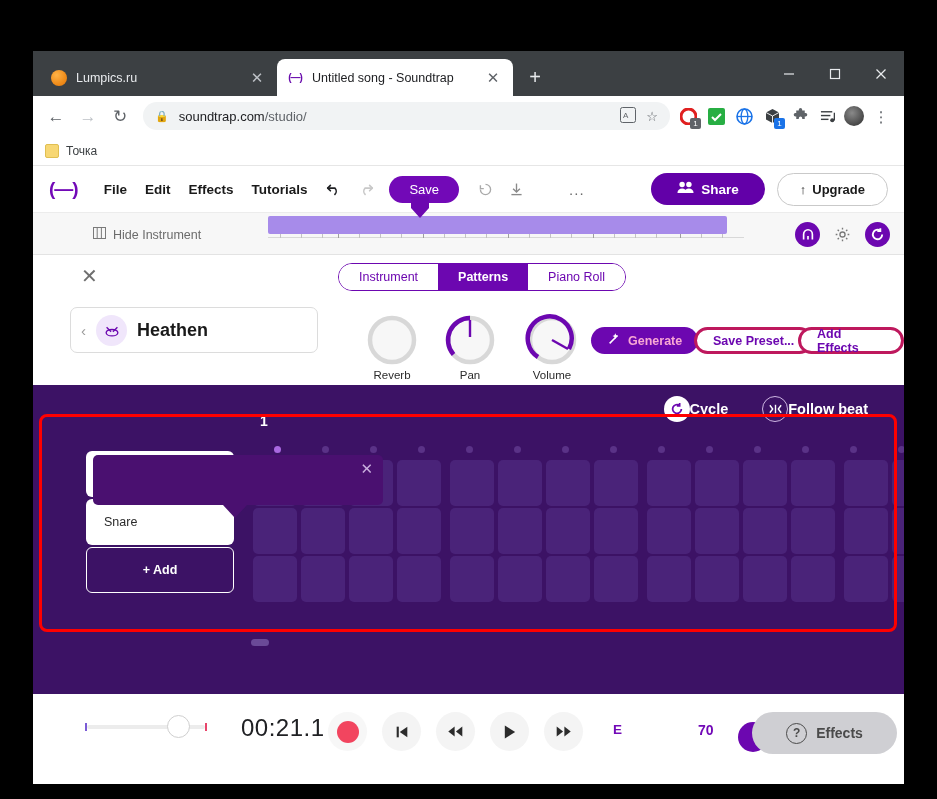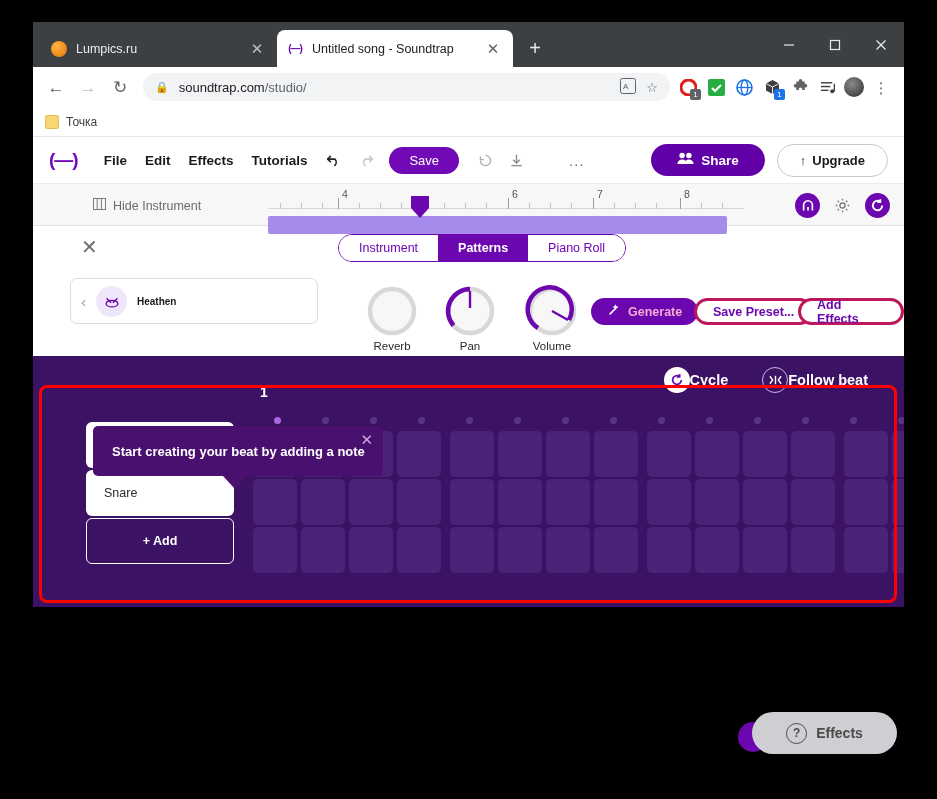--- a/index.html
+++ b/index.html
@@ -6,22 +6,22 @@
   html, body {
     width: 937px; height: 799px;
     background: #000;
     font-family: "Liberation Sans", sans-serif;
     overflow: hidden;
   }
   .desktop { position: relative; width: 937px; height: 799px; background: #000; }
 
   
   .browser {
-    position: absolute; left: 33px; top: 22px;
-    width: 871px; height: 585px;
+    position: absolute; left: 33px; top: 51px;
+    width: 871px; height: 733px;
     background: #fff; overflow: hidden;
   }
 
   
   .tabstrip {
     height: 45px; background: #3c4043; position: relative;
     display: flex; align-items: flex-end; padding-left: 8px;
   }
   .tab {
     height: 37px; width: 236px; display: flex; align-items: center;
@@ -168,21 +168,21 @@
   .preset-card {
     position: absolute; left: 37px; top: 8px; width: 248px; height: 46px;
     border: 1px solid #dcdcdc; border-radius: 7px; background: #fff;
     display: flex; align-items: center; padding: 0 10px; gap: 10px;
   }
   .preset-arrow { color: #9a9a9a; font-size: 15px; }
   .preset-thumb {
     width: 31px; height: 31px; border-radius: 50%; background: #f0e6fb;
     display: flex; align-items: center; justify-content: center; color: #6c07b0; font-size: 15px;
   }
-  .preset-name { font-size: 10px; color: #1a1a1a; font-weight: bold; }
+  .preset-name { font-size: 18px; color: #1a1a1a; font-weight: bold; }
 
   .knob-wrap { position: absolute; top: 14px; text-align: center; width: 64px; }
   .knob { width: 54px; height: 54px; margin: 0 auto; position: relative; }
   .knob-label { font-size: 11.5px; color: #2b2b2b; margin-top: 2px; }
 
   .ctl-btn {
     position: absolute; top: 28px; height: 27px; border-radius: 14px;
     display: flex; align-items: center; justify-content: center; gap: 7px;
     font-size: 12.5px; font-weight: bold; padding: 0 16px;
   }
@@ -580,21 +580,20 @@
                 <path d="M9.5 1.5l1 2.2 2.2 1-2.2 1-1 2.2-1-2.2-2.2-1 2.2-1z" fill="#fff"></path>
               </svg>
           </span>
           <span>Generate</span>
         </div>
         <div class="ctl-btn ctl-outline" style="left:661px">Save Preset...</div>
         <div class="ctl-btn ctl-outline" style="left:765px">Add Effects</div>
       </div>
 
       <div class="tooltip" style="top:289px;">
-        <div class="tooltip-text">Start creating your beat by adding a note</div>
         <div class="tooltip-x">✕</div>
         <div class="tooltip-tail"></div>
       </div>
 
       <div class="pattern-area">
         <div class="pattern-topbar">
           <div class="ptb">
             <span class="ptb-ic-filled">
               <svg width="14" height="14" viewBox="0 0 16 16">
                   <path d="M13 8a5 5 0 11-2-4" fill="none" stroke="#6c07b0" stroke-width="2"></path>

